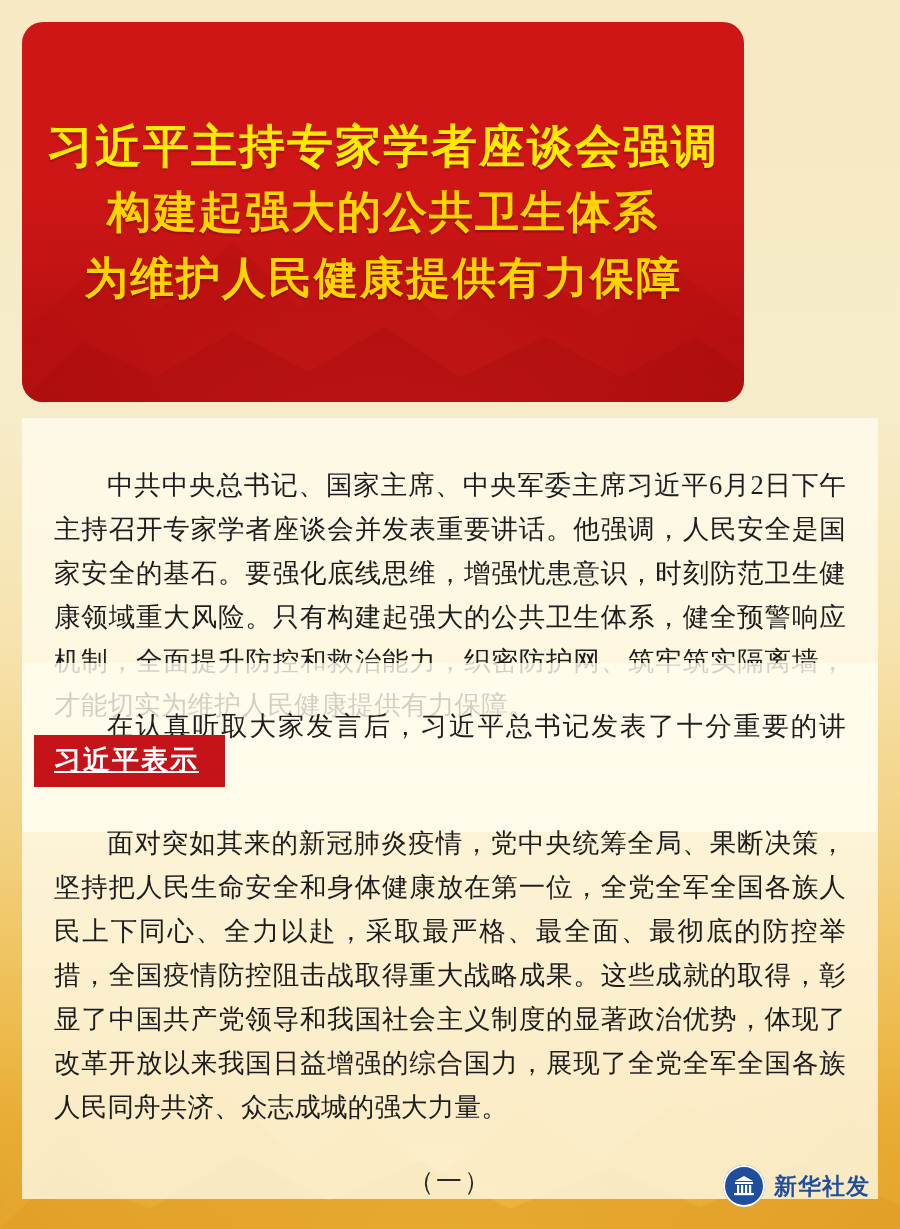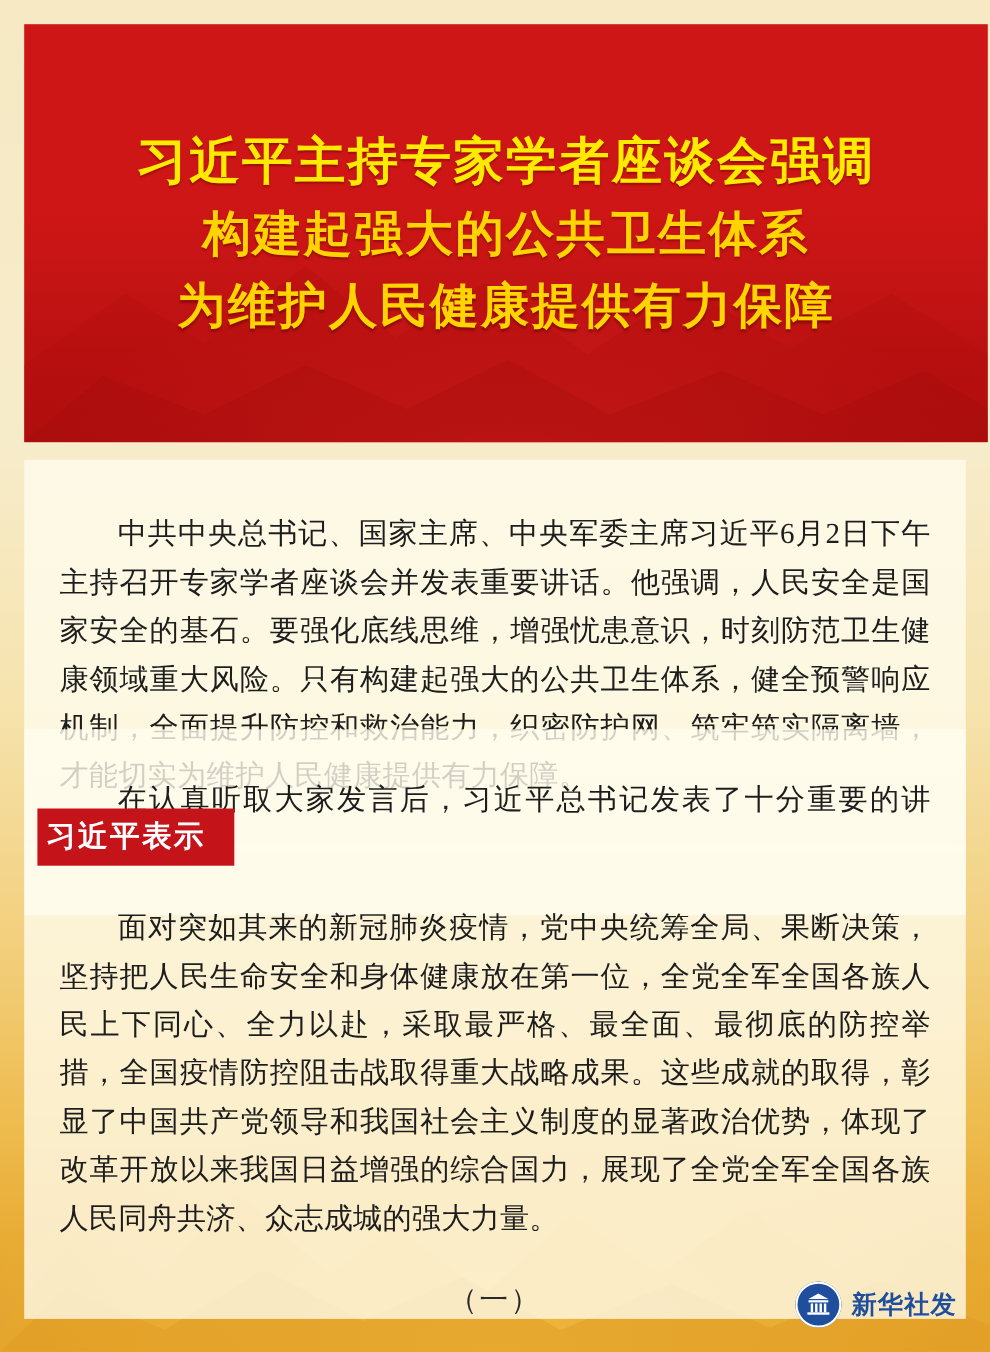--- a/index.html
+++ b/index.html
@@ -39,26 +39,27 @@
     width: 100%;
     height: 320px;
     pointer-events: none;
   }
 
   
   .banner {
     position: absolute;
     top: 22px;
     left: 22px;
-    width: 876px;
+    width: 722px;
     height: 380px;
     background:
       radial-gradient(ellipse 620px 260px at 50% 110%, #d21f1f 0%, rgba(210,31,31,0) 72%),
       linear-gradient(180deg, #cf1616 0%, #cf1616 42%, #c41414 62%, #b81010 82%, #ae0d0d 100%);
     overflow: hidden;
+    border-radius: 21px;
   }
   .banner .ridge {
     position: absolute;
     left: 0;
     bottom: 0;
     width: 100%;
     height: 230px;
     opacity: .55;
   }
   .banner-inner {
@@ -121,23 +122,24 @@
   .tag {
     position: absolute;
     top: 735px;
     left: 34px;
     background: #c5131a;
     color: #ffffff;
     font-family: "Liberation Sans", "DejaVu Sans", sans-serif;
     font-weight: bold;
     font-size: 27px;
     letter-spacing: 2px;
-    padding: 12px 26px 13px 8px;
+    padding: 12px 26px 13px 20px;
     z-index: 5;
     line-height: 1;
+    text-decoration: underline;
   }
 
   #block-main {
     top: 768px;
     padding: 26px 32px 44px 32px;
     background: rgba(255, 252, 238, 0.78);
   }
 
   
   .page-number {

